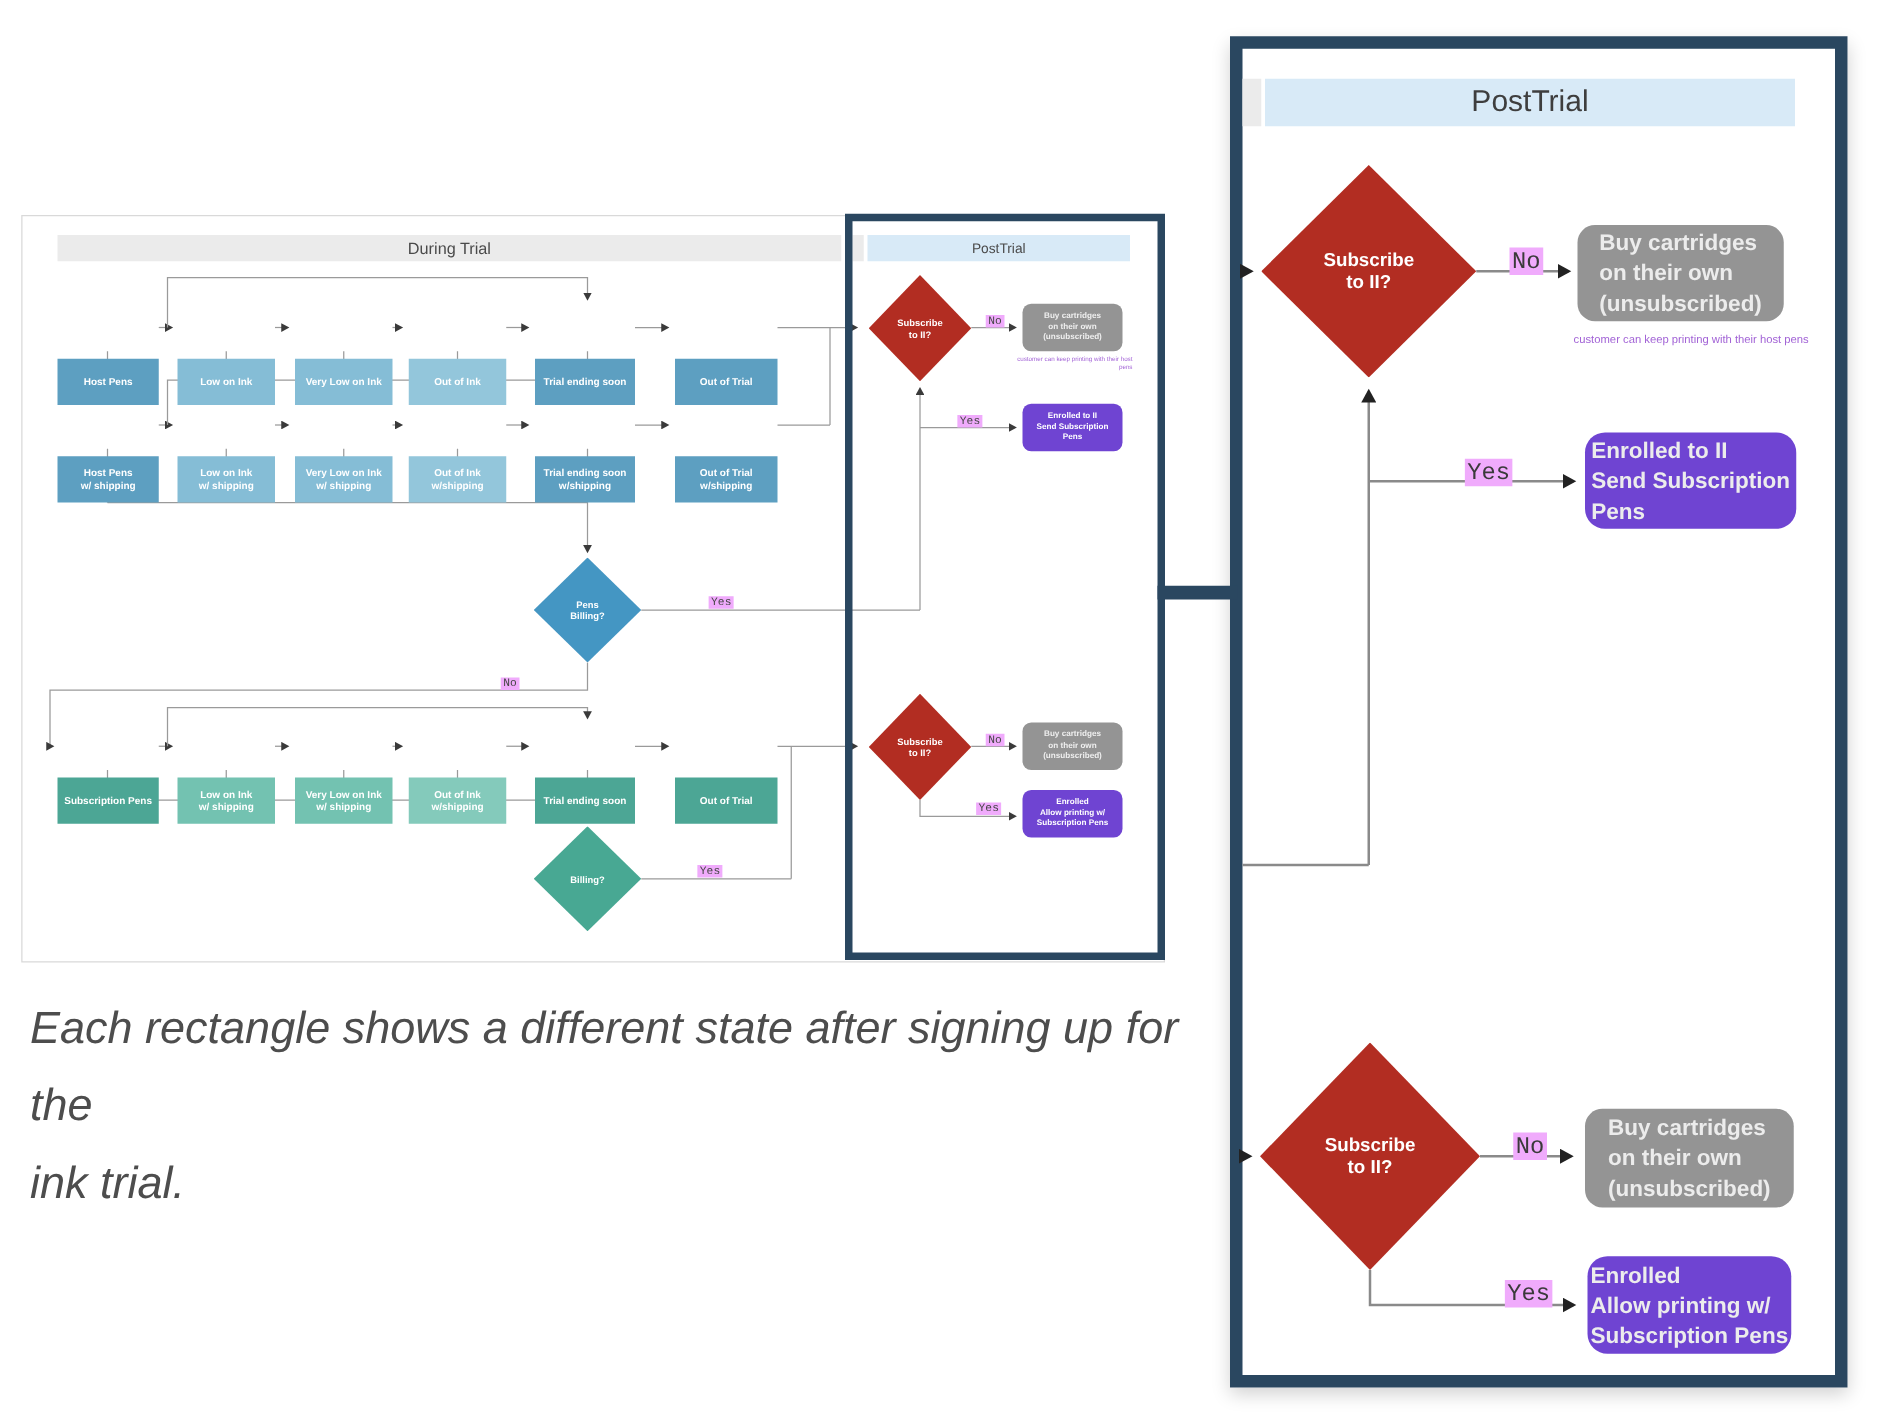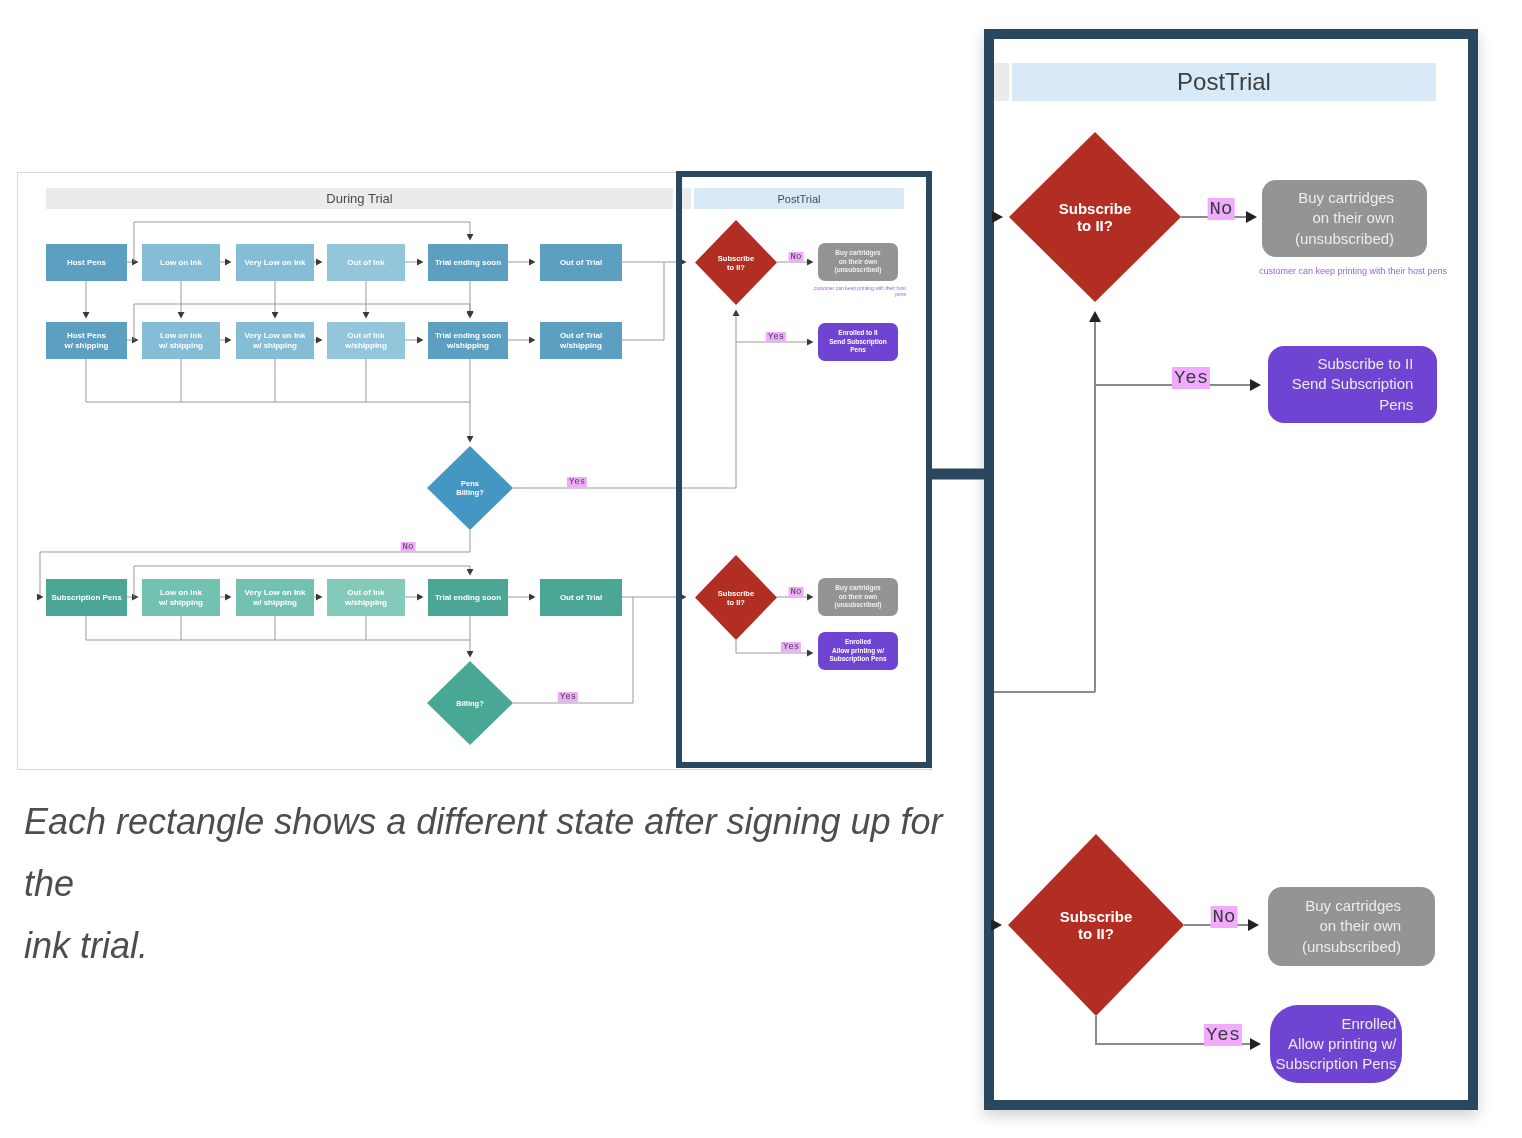--- a/index.html
+++ b/index.html
@@ -12,33 +12,33 @@
   .band-gray{background:var(--band_gray);color:#4a4a4a;font-size:13px;}
   .band-blue{background:var(--band_blue);color:#4a4a4a;}
   .panel-right{left:984px;top:29px;width:494px;height:1081px;background:#fff;
                border:10px solid var(--navy);box-sizing:border-box;z-index:1;
                box-shadow:0 6px 14px rgba(0,0,0,.18);}
   svg.wires{left:0;top:0;z-index:2;}
   .navy-frame{left:676px;top:171px;width:256px;height:597px;border:6px solid var(--navy);
               box-sizing:border-box;z-index:3;background:transparent;}
   .box{border-radius:0;color:#fff;font-weight:bold;font-size:8px;line-height:1.25;
        display:flex;align-items:center;justify-content:center;text-align:center;
-       white-space:pre-line;z-index:4;height:37px;}
+       white-space:pre-line;z-index:4;height:37px;margin-top:43px;}
   .bd{background:var(--blue_dark);} .bl{background:var(--blue_light);} .bll{background:var(--blue_lighter);}
   .td{background:var(--teal_dark);} .tl{background:var(--teal_light);} .tll{background:var(--teal_lighter);}
   .diamond{clip-path:polygon(50% 0,100% 50%,50% 100%,0 50%);color:#fff;font-weight:bold;
            display:flex;align-items:center;justify-content:center;text-align:center;
            white-space:pre-line;z-index:4;}
   .d-red{background:var(--red);} .d-blue{background:var(--diamond_blue);} .d-teal{background:var(--diamond_teal);}
   .small{border-radius:7px;color:#efefef;font-weight:bold;font-size:6.5px;line-height:1.3;
          display:flex;align-items:center;justify-content:center;text-align:center;
          white-space:pre-line;z-index:4;width:80px;height:38px;}
   .g{background:var(--gray_box);} .p{background:var(--purple);color:#fff;}
-  .bigbox{color:#ececec;font-weight:normal;font-size:15px;line-height:1.35;
-          display:flex;align-items:center;justify-content:center;text-align:right;
+  .bigbox{color:#ececec;font-weight:bold;font-size:18px;line-height:1.35;
+          display:flex;align-items:center;justify-content:center;text-align:left;
           white-space:pre-line;z-index:4;}
   .edge{z-index:5;color:#454545;transform:translate(-50%,-50%);background:#f0abfc;padding:0 2px;font-family:Liberation Mono, monospace;}
   .edge-s{font-size:9px;} .edge-b{font-size:19px;color:#3a3a3a;}
   .note{color:var(--note_purple);text-align:right;z-index:4;}
   .title-r{font-size:24px;color:#3e3e3e;font-weight:normal;}
   .caption{left:24px;top:791px;width:930px;font-size:36px;font-style:italic;color:#4d4d4d;
            line-height:1.72;z-index:1;}
 </style>
 </head>
 <body>
@@ -198,27 +198,27 @@
 
 <div class="abs diamond d-red" style="left:1009px;top:132px;width:172px;height:170px;font-size:15px;">Subscribe
 to II?</div>
 <div class="abs diamond d-red" style="left:1008px;top:834px;width:176px;height:182px;font-size:15px;">Subscribe
 to II?</div>
 
 <div class="abs bigbox g" style="left:1262px;top:180px;width:165px;height:77px;border-radius:14px;">Buy cartridges
 on their own
 (unsubscribed)</div>
 <div class="abs note" style="left:1257px;top:266px;width:190px;font-size:9px;">customer can keep printing with their host pens</div>
-<div class="abs bigbox p" style="left:1268px;top:346px;width:169px;height:77px;border-radius:16px;">Subscribe to II
+<div class="abs bigbox p" style="left:1268px;top:346px;width:169px;height:77px;border-radius:16px;">Enrolled to II
 Send Subscription
 Pens</div>
 <div class="abs bigbox g" style="left:1268px;top:887px;width:167px;height:79px;border-radius:14px;">Buy cartridges
 on their own
 (unsubscribed)</div>
-<div class="abs bigbox p" style="left:1270px;top:1005px;width:132px;height:78px;border-radius:28px;">Enrolled
+<div class="abs bigbox p" style="left:1270px;top:1005px;width:163px;height:78px;border-radius:16px;">Enrolled
 Allow printing w/
 Subscription Pens</div>
 
 <div class="abs edge edge-b" style="left:1221px;top:209px;">No</div>
 <div class="abs edge edge-b" style="left:1191px;top:378px;">Yes</div>
 <div class="abs edge edge-b" style="left:1224px;top:917px;">No</div>
 <div class="abs edge edge-b" style="left:1223px;top:1035px;">Yes</div>
 
 <div class="abs caption" style="white-space:pre-line;">Each rectangle shows a different state after signing up for the
 ink trial.</div>

